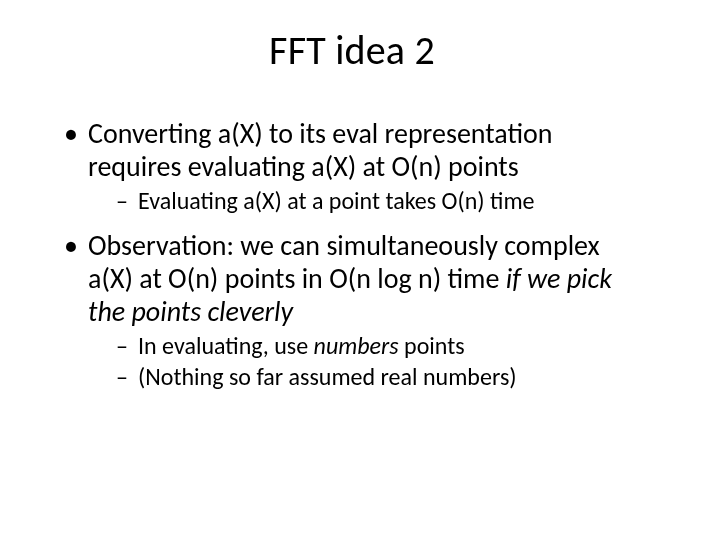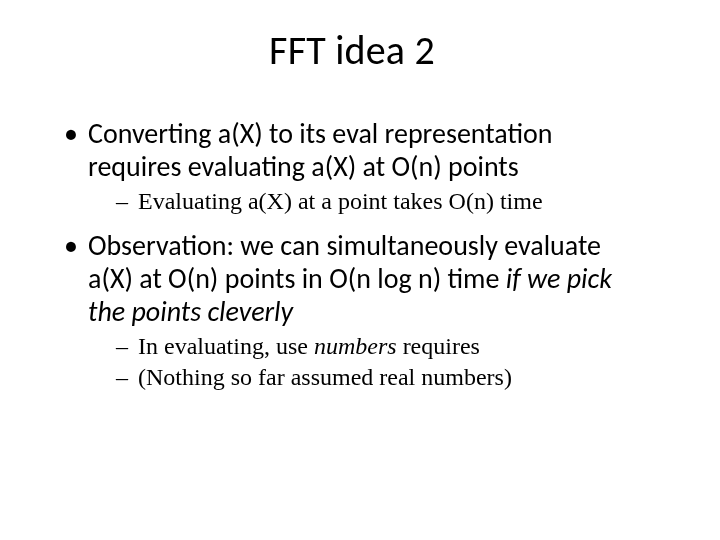--- a/index.html
+++ b/index.html
@@ -40,21 +40,20 @@
     content: "•";
     position: absolute;
     left: 4px;
     top: 0;
     font-size: 28px;
   }
   ul.sub {
     list-style: none;
     margin: 4px 0 14px 0;
     padding: 0 0 0 28px;
-    font-family: Liberation Serif, serif;
   }
   ul.sub > li {
     position: relative;
     padding-left: 22px;
     font-size: 24px;
     line-height: 1.18;
     margin-bottom: 2px;
   }
   ul.sub > li::before {
     content: "–";
@@ -72,20 +71,20 @@
   <div class="title">FFT idea 2</div>
 
   <ul class="top">
     <li>
       <span>Converting a(X) to its eval representation requires evaluating a(X) at O(n) points</span>
       <ul class="sub">
         <li>Evaluating a(X) at a point takes O(n) time</li>
       </ul>
     </li>
     <li>
-      <span>Observation: we can simultaneously evaluate a(X) at O(n) points in O(n log n) time </span><span class="ital">if we pick the points cleverly</span>
+      <span>Observation: we can simultaneously complex a(X) at O(n) points in O(n log n) time </span><span class="ital">if we pick the points cleverly</span>
       <ul class="sub">
-        <li><span>In evaluating, use </span><span class="ital">numbers</span><span> requires</span></li>
+        <li><span>In evaluating, use </span><span class="ital">numbers</span><span> points</span></li>
         <li>(Nothing so far assumed real numbers)</li>
       </ul>
     </li>
   </ul>
 </div>
 
 </body></html>

